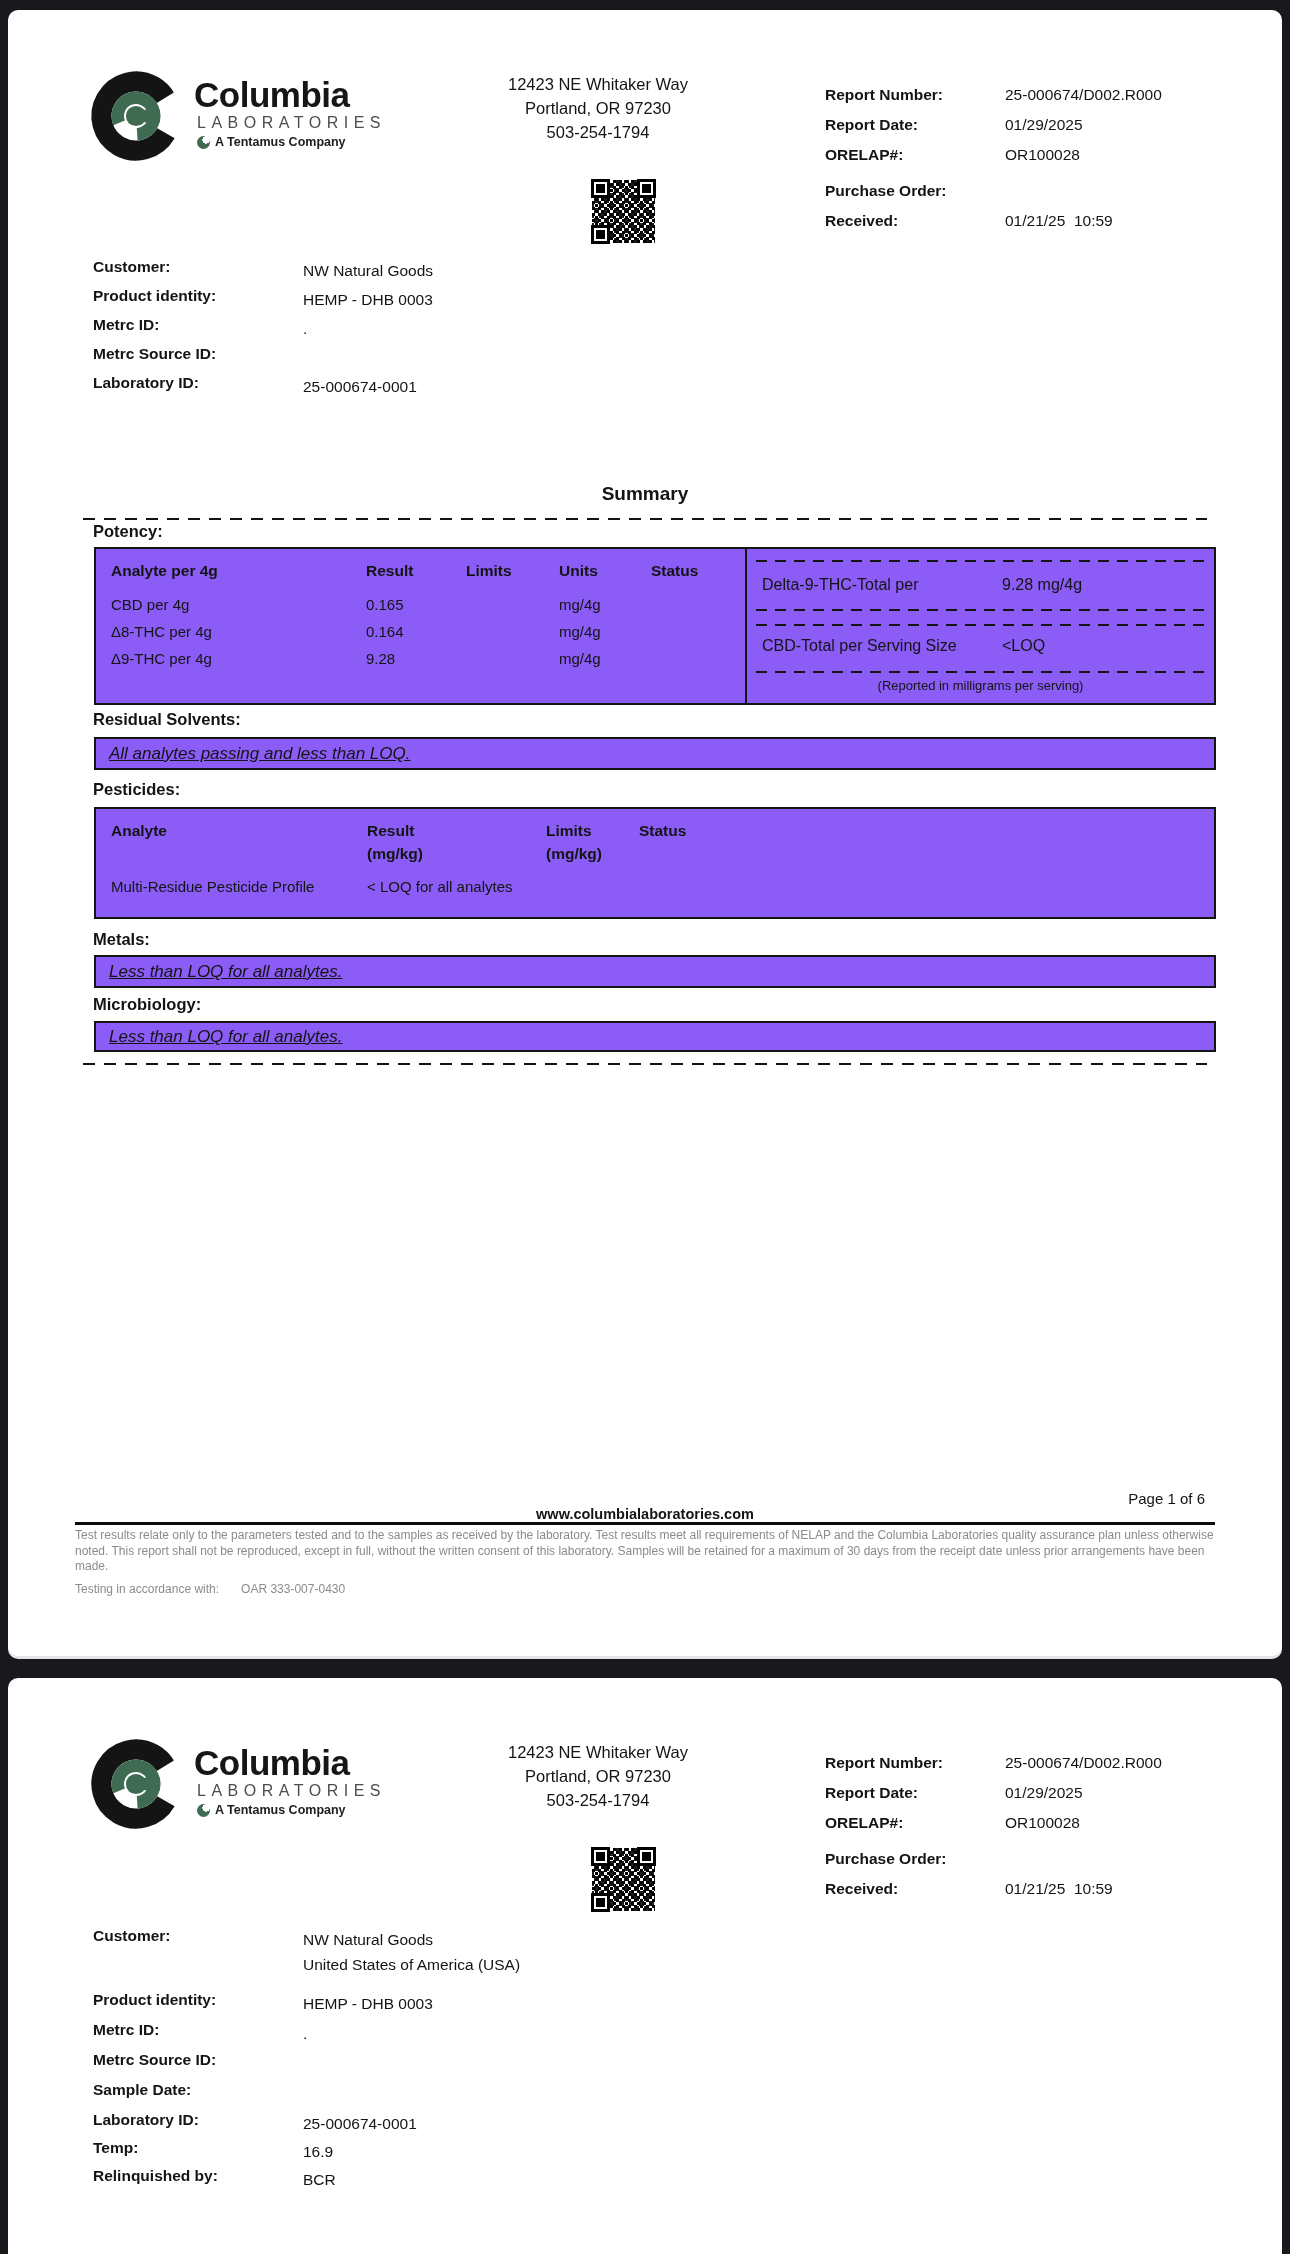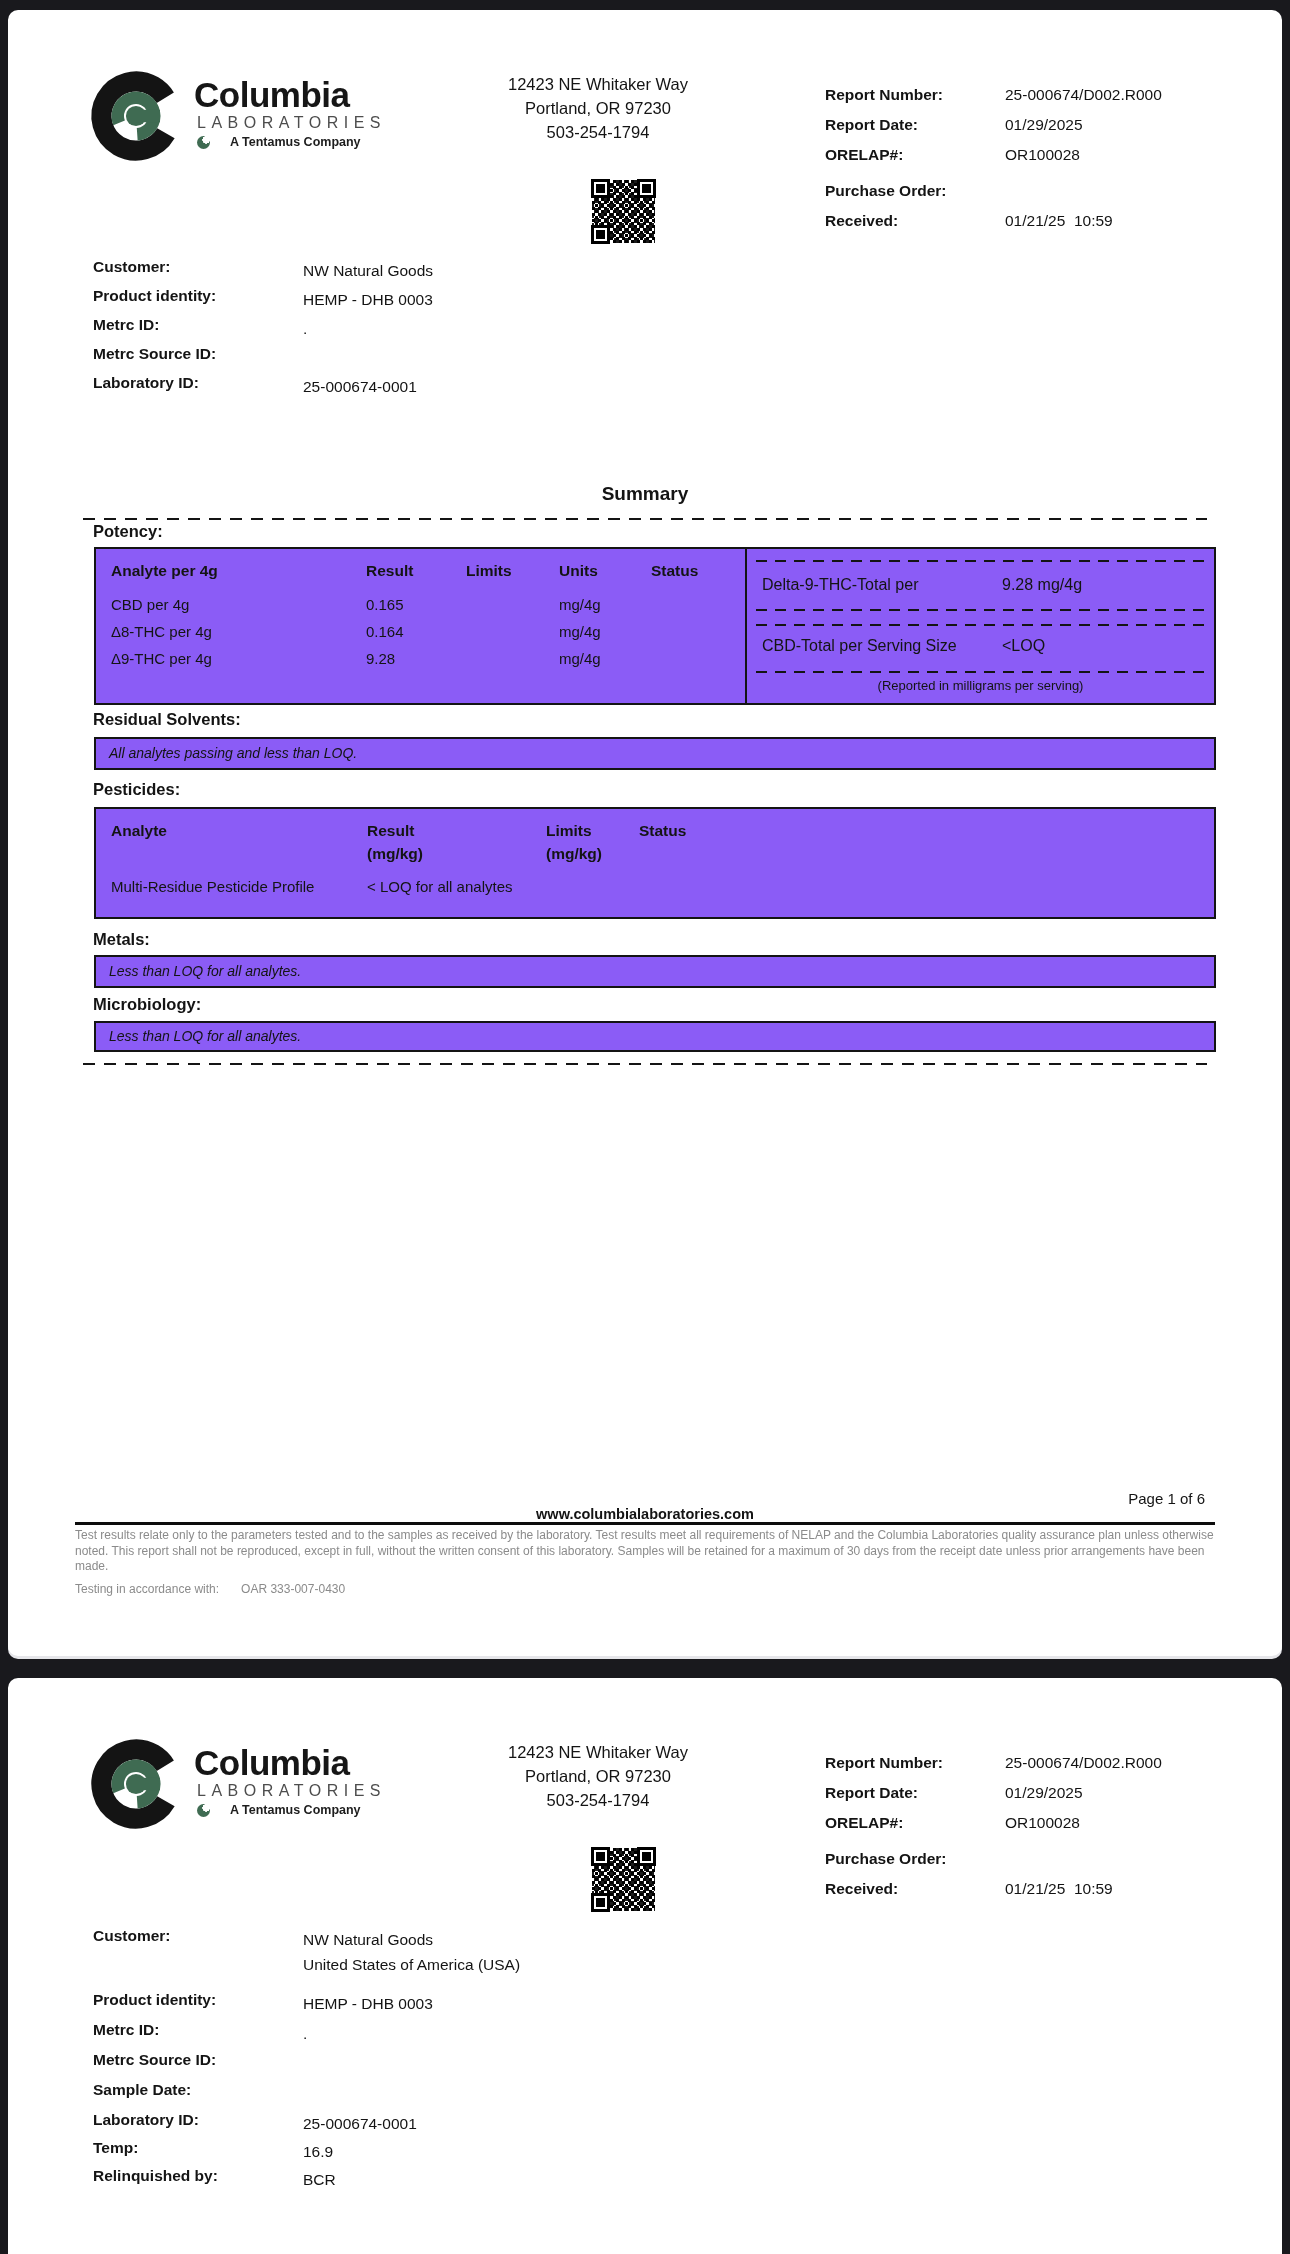--- a/index.html
+++ b/index.html
@@ -12,21 +12,21 @@
   .page{position:absolute;left:8px;width:1274px;height:1646px;background:#fff;box-shadow:0 3px 0 #e6e6ea;border-radius:10px;}
   #page1{top:10px;}
   #page2{top:1678px;}
 
   
   .logo{position:absolute;left:80px;top:58px;display:flex;}
   .logo .mark{width:96px;height:96px;flex:0 0 auto;}
   .ltxt{margin:10px 0 0 10px;}
   .lname{font-size:35px;font-weight:bold;letter-spacing:-.5px;color:#161616;line-height:34px;}
   .lsub{font-size:16px;letter-spacing:5.5px;color:#4d4d4d;margin:3px 0 0 3px;line-height:16px;}
-  .ltag{display:flex;align-items:center;gap:20px;margin:4px 0 0 3px;font-size:12.5px;font-weight:bold;color:#1d1d1d;}
+  .ltag{display:flex;align-items:center;gap:5px;margin:4px 0 0 3px;font-size:12.5px;font-weight:bold;color:#1d1d1d;}
   .leaf{width:13px;height:13px;border-radius:50%;background:radial-gradient(circle at 70% 30%,#fff 0 28%,#3f6b52 30%);display:inline-block;}
   .addr{position:absolute;left:440px;top:62px;width:300px;text-align:center;font-size:16.5px;line-height:24px;}
   .qr{position:absolute;left:582px;top:168px;width:63px;height:63px;border:2px solid #fff;
       background:
         conic-gradient(#000 25%,transparent 0 50%,#000 0 75%,transparent 0) 0 0/6px 6px,
         conic-gradient(#1a1a1a 25%,transparent 0 50%,#1a1a1a 0 75%,transparent 0) 2px 3px/10px 10px,
         #fff;}
   .qr i{position:absolute;width:13px;height:13px;border:3px solid #000;background:#fff;}
   .qr i::after{content:"";position:absolute;inset:2px;background:#000;}
   .qr .tl{left:-1px;top:-1px;} .qr .tr{right:-1px;top:-1px;} .qr .bl{left:-1px;bottom:-1px;}
@@ -65,21 +65,21 @@
   .totals{position:relative;flex:1;font-size:16px;}
   .tdash{position:absolute;left:9px;right:9px;height:2px;
          background:repeating-linear-gradient(90deg,#141414 0 11px,transparent 11px 19px);}
   .trow{position:absolute;left:15px;right:10px;display:flex;}
   .trow .tl2{flex:0 0 240px;}
   .tcap{position:absolute;left:0;right:0;text-align:center;font-size:13px;}
 
   #solventsbox{top:727px;height:33px;} 
   #metalsbox{top:945px;height:33px;}
   #microbox{top:1011px;height:31px;}
-  .note{font-style:italic;font-size:14px;line-height:29px;padding-left:13px;}
+  .note{font-style:italic;font-size:17px;line-height:29px;padding-left:13px;text-decoration:underline;}
   #pesticidesbox{top:797px;height:112px;padding:10px 0 0 15px;font-size:15px;}
   .pgrid{display:grid;grid-template-columns:256px 179px 93px auto;}
   .pgrid .h{font-weight:bold;font-size:15.5px;line-height:23px;}
   .pgrid .r{line-height:23px;margin-top:10px;}
 
   
   .pagenum{position:absolute;left:67px;top:1480px;width:1130px;text-align:right;font-size:15px;}
   .website{position:absolute;left:0;top:1496px;width:100%;text-align:center;font-size:14.5px;font-weight:bold;}
   .frule{position:absolute;left:67px;top:1512px;width:1140px;height:3px;background:#0c0c0c;}
   .disclaimer{position:absolute;left:67px;top:1518px;width:1140px;font-size:12px;line-height:15.5px;color:#8b8b8b;}

